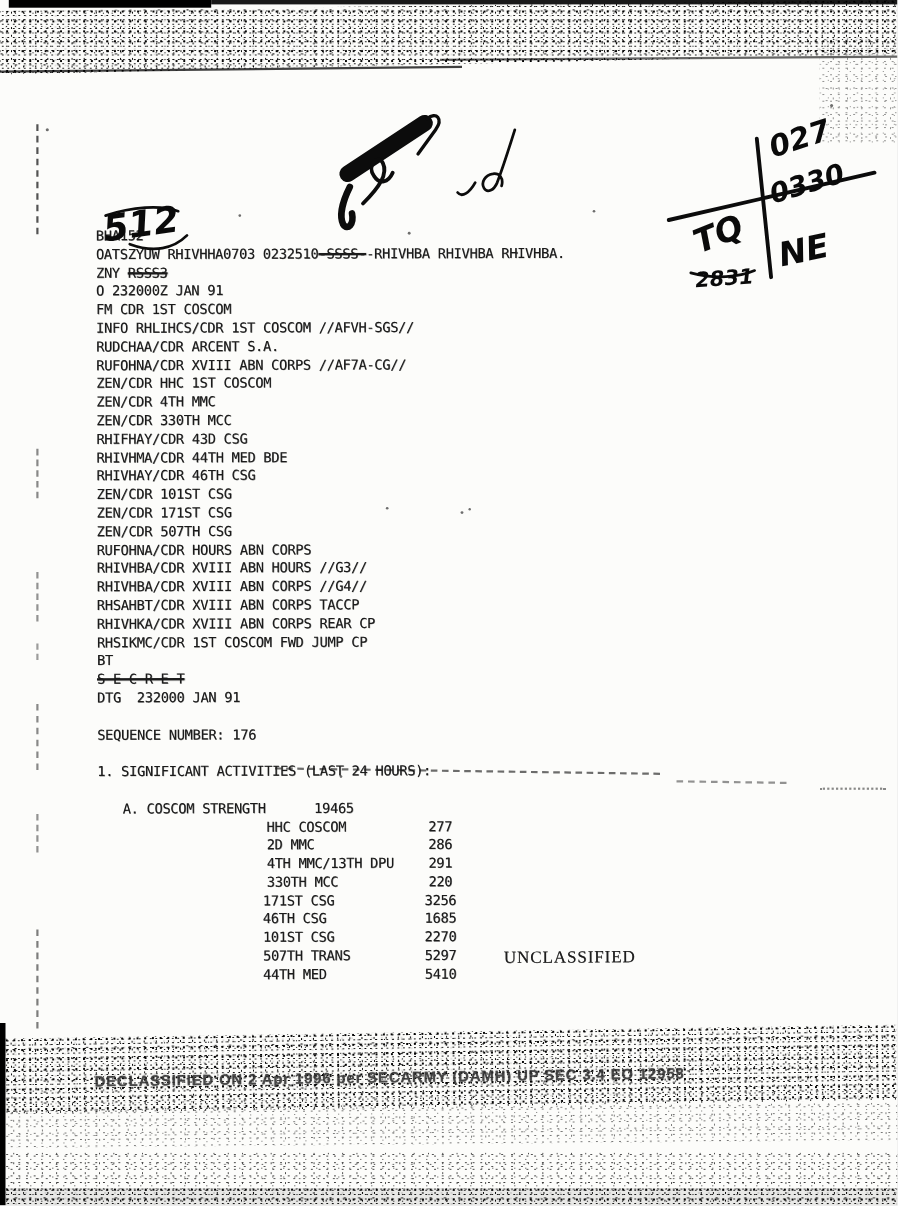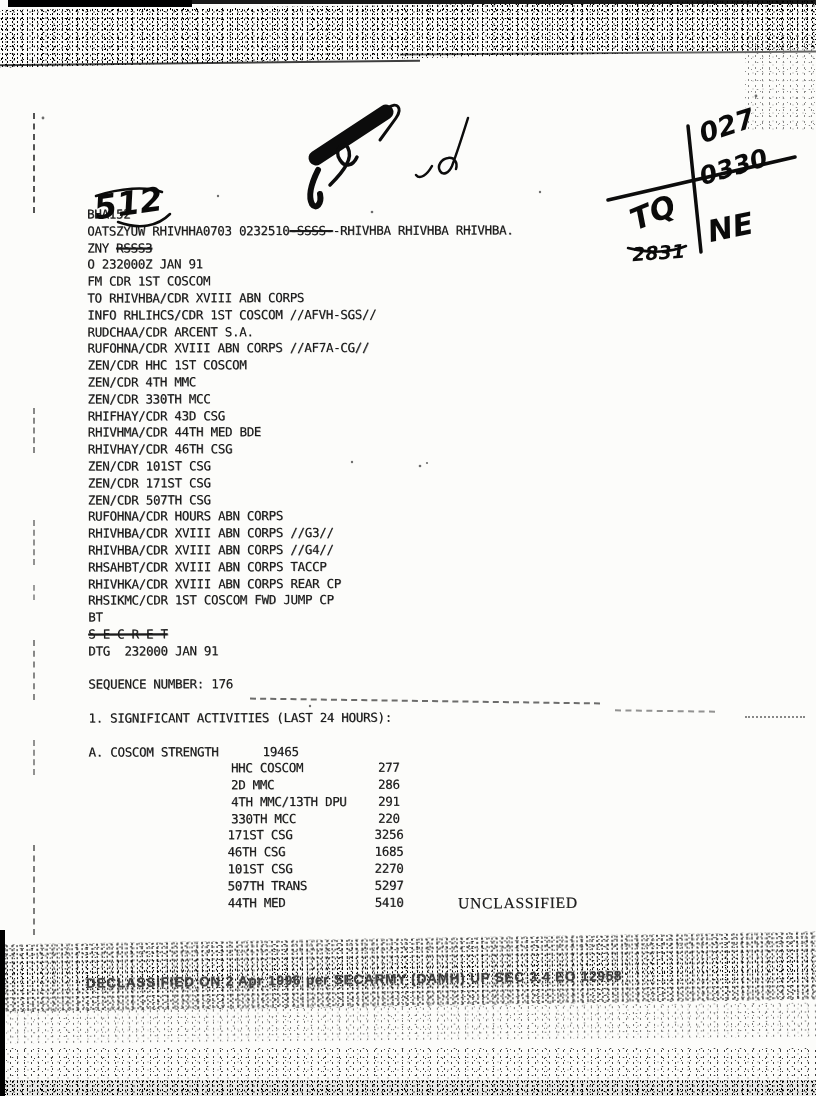--- a/index.html
+++ b/index.html
@@ -6,24 +6,24 @@
   .page{position:relative;width:816px;height:1096px;background:#fcfcfa;overflow:hidden;
         font-family:"DejaVu Sans Mono",monospace;}
   
   .msg{position:absolute;left:88px;top:206px;font-size:12.5px;line-height:16.8px;
        letter-spacing:-0.3px;color:#1b1b1b;transform:rotate(-0.15deg);
        text-shadow:0.4px 0.3px 0 rgba(25,25,25,.55);}
   .mline{white-space:pre;min-height:16.8px;}
   .strike{text-decoration:line-through;text-decoration-thickness:2.2px;}
   .srow{display:flex;height:16.8px;white-space:pre;}
   .srow.sub{padding-left:27px;justify-content:center;}
-  .slabel{width:174px;}
+  .slabel{width:174px;margin-left:23px;}
   .srow.sub .slabel{width:147px;}
   
-  .unclass{position:absolute;left:458px;top:894px;font-family:"Liberation Serif",serif;
+  .unclass{position:absolute;left:458px;top:862px;font-family:"Liberation Serif",serif;
            font-size:15.5px;letter-spacing:.8px;color:#1e1e1e;transform:rotate(-0.3deg);
            text-shadow:.3px .3px .4px rgba(0,0,0,.55);}
   .declass{position:absolute;left:86px;top:972px;font-family:"Liberation Sans",sans-serif;
            font-size:13.5px;font-weight:700;letter-spacing:.8px;color:#303030;
            transform:rotate(-0.8deg);opacity:.88;text-shadow:0 0 1px rgba(60,60,60,.9);z-index:5;}
   
   .speckle{position:absolute;
     background-image:
       radial-gradient(#000 .75px, transparent .95px),
       radial-gradient(#000 .6px, transparent .85px),
@@ -80,35 +80,34 @@
   <div class="smudge" style="left:615px;top:710px;width:100px;transform:rotate(0.8deg);opacity:.55;"></div>
   <div class="smudge" style="left:745px;top:716px;width:60px;border-top-style:dotted;opacity:.6;"></div>
 
   <div class="msg">
     <div>
         <div class="mline"><span>BHA152</span></div>
         <div class="mline"><span>OATSZYUW RHIVHHA0703 0232510</span><span class="strike">-SSSS-</span><span>-RHIVHBA RHIVHBA RHIVHBA.</span></div>
         <div class="mline"><span>ZNY </span><span class="strike">RSSS3</span></div>
         <div class="mline"><span>O 232000Z JAN 91</span></div>
         <div class="mline"><span>FM CDR 1ST COSCOM</span></div>
-        <div class="mline"><span>TO RHIVHBA/CDR XVIII ABN CORPS</span></div>
         <div class="mline"><span>INFO RHLIHCS/CDR 1ST COSCOM //AFVH-SGS//</span></div>
         <div class="mline"><span>RUDCHAA/CDR ARCENT S.A.</span></div>
         <div class="mline"><span>RUFOHNA/CDR XVIII ABN CORPS //AF7A-CG//</span></div>
         <div class="mline"><span>ZEN/CDR HHC 1ST COSCOM</span></div>
         <div class="mline"><span>ZEN/CDR 4TH MMC</span></div>
         <div class="mline"><span>ZEN/CDR 330TH MCC</span></div>
         <div class="mline"><span>RHIFHAY/CDR 43D CSG</span></div>
         <div class="mline"><span>RHIVHMA/CDR 44TH MED BDE</span></div>
         <div class="mline"><span>RHIVHAY/CDR 46TH CSG</span></div>
         <div class="mline"><span>ZEN/CDR 101ST CSG</span></div>
         <div class="mline"><span>ZEN/CDR 171ST CSG</span></div>
         <div class="mline"><span>ZEN/CDR 507TH CSG</span></div>
         <div class="mline"><span>RUFOHNA/CDR HOURS ABN CORPS</span></div>
-        <div class="mline"><span>RHIVHBA/CDR XVIII ABN CORPS //G3//</span></div>
+        <div class="mline"><span>RHIVHBA/CDR XVIII ABN HOURS //G3//</span></div>
         <div class="mline"><span>RHIVHBA/CDR XVIII ABN CORPS //G4//</span></div>
         <div class="mline"><span>RHSAHBT/CDR XVIII ABN CORPS TACCP</span></div>
         <div class="mline"><span>RHIVHKA/CDR XVIII ABN CORPS REAR CP</span></div>
         <div class="mline"><span>RHSIKMC/CDR 1ST COSCOM FWD JUMP CP</span></div>
         <div class="mline"><span>BT</span></div>
         <div class="mline"><span class="strike">S E C R E T</span></div>
         <div class="mline"><span>DTG  232000 JAN 91</span></div>
         <div class="mline">&nbsp;</div>
         <div class="mline"><span>SEQUENCE NUMBER: 176</span></div>
         <div class="mline">&nbsp;</div>

